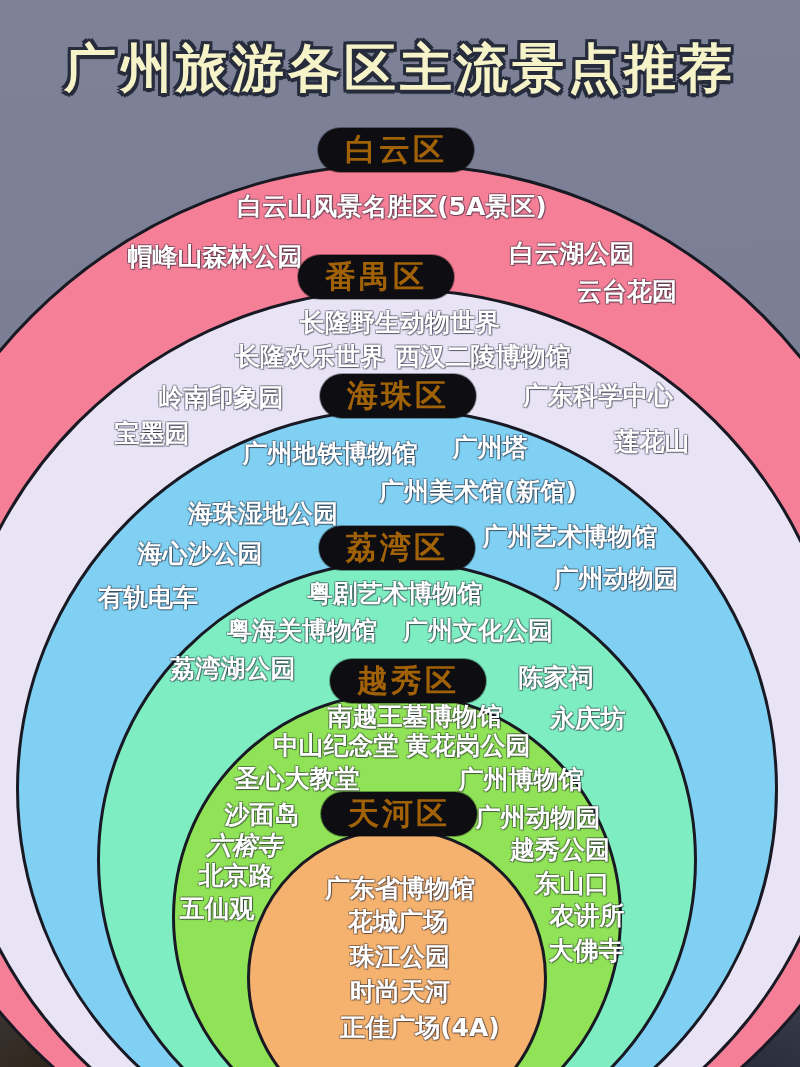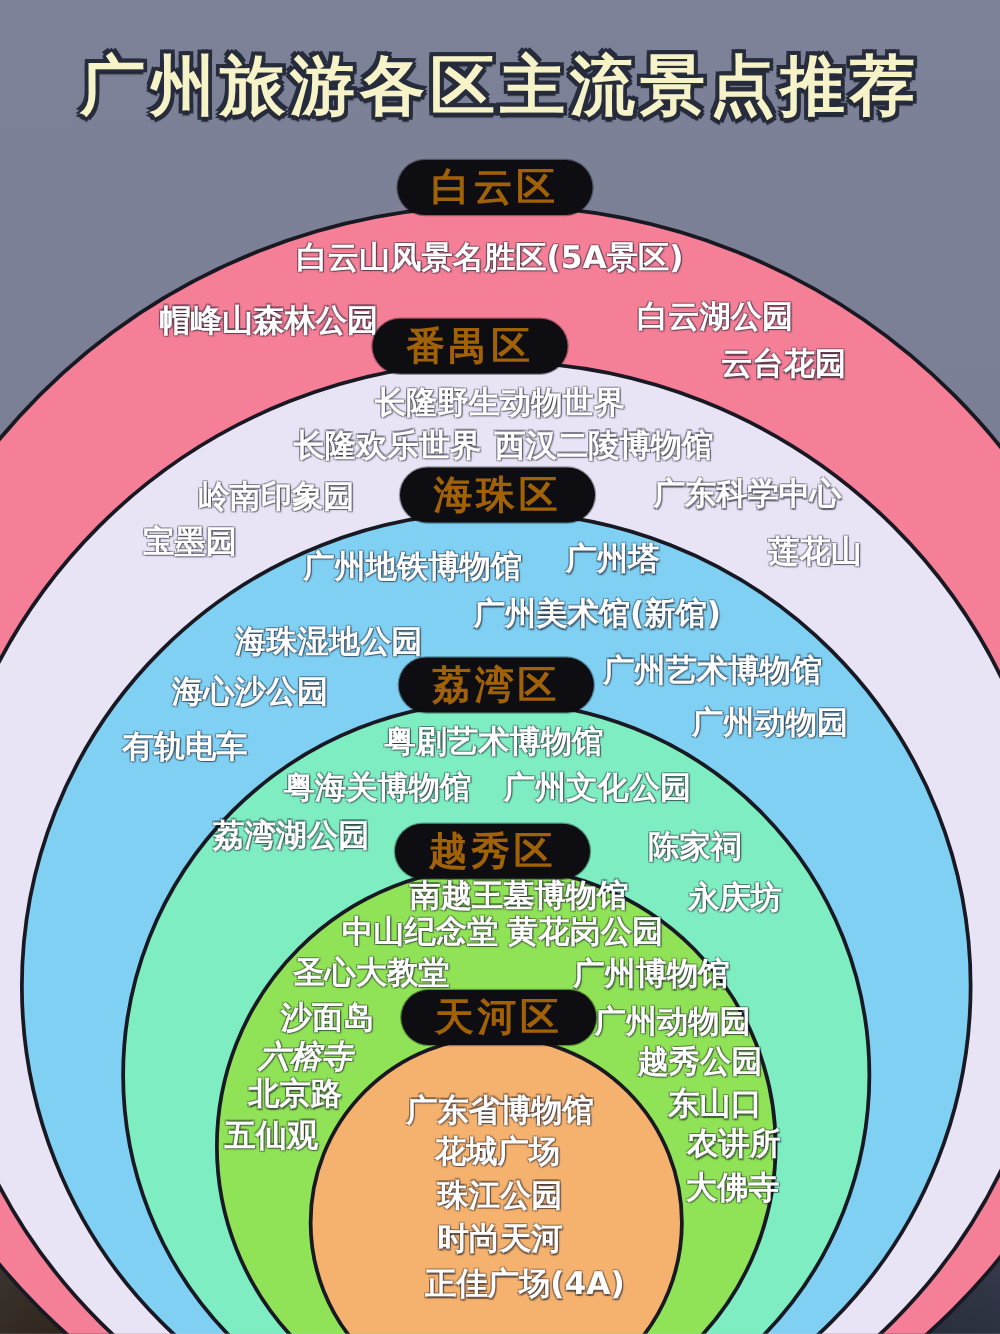--- a/index.html
+++ b/index.html
@@ -88,21 +88,21 @@
       <div class="attraction" style="left: 148px; top: 597px;">有轨电车</div>
       <div class="attraction" style="left: 570px; top: 536px;">广州艺术博物馆</div>
       <div class="attraction" style="left: 616px; top: 578px;">广州动物园</div>
       <div class="badge" style="left: 397px; top: 548px;">荔湾区</div>
       <div class="attraction" style="left: 395px; top: 593px;">粤剧艺术博物馆</div>
       <div class="attraction" style="left: 302px; top: 630px;">粤海关博物馆</div>
       <div class="attraction" style="left: 478px; top: 630px;">广州文化公园</div>
       <div class="attraction" style="left: 233px; top: 668px;">荔湾湖公园</div>
       <div class="attraction" style="left: 556px; top: 677px;">陈家祠</div>
       <div class="attraction" style="left: 588px; top: 718px;">永庆坊</div>
-      <div class="badge" style="left: 394px; top: 681px;">越秀区</div>
+      <div class="badge" style="left: 408px; top: 681px;">越秀区</div>
       <div class="attraction" style="left: 399px; top: 716px; padding-left: 32px;">南越王墓博物馆</div>
       <div class="attraction" style="left: 336px; top: 745px;">中山纪念堂</div>
       <div class="attraction" style="left: 468px; top: 745px;">黄花岗公园</div>
       <div class="attraction" style="left: 297px; top: 778px;">圣心大教堂</div>
       <div class="attraction" style="left: 521px; top: 779px;">广州博物馆</div>
       <div class="attraction" style="left: 262px; top: 814px;">沙面岛</div>
       <div class="attraction" style="left: 538px; top: 817px;">广州动物园</div>
       <div class="attraction" style="left: 244px; top: 845px; font-style: italic;">六榕寺</div>
       <div class="attraction" style="left: 560px; top: 849px;">越秀公园</div>
       <div class="attraction" style="left: 236px; top: 875px;">北京路</div>

